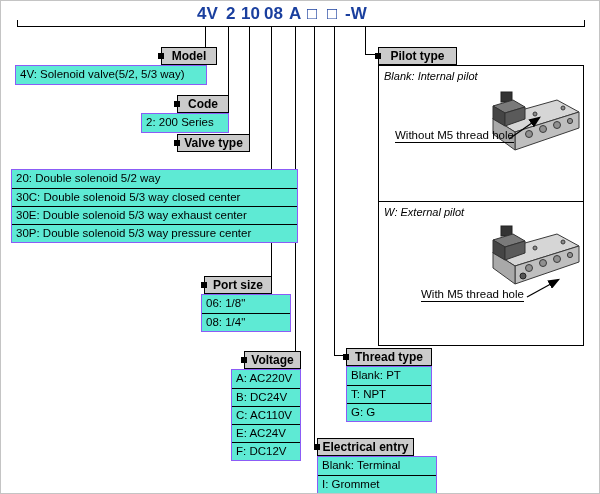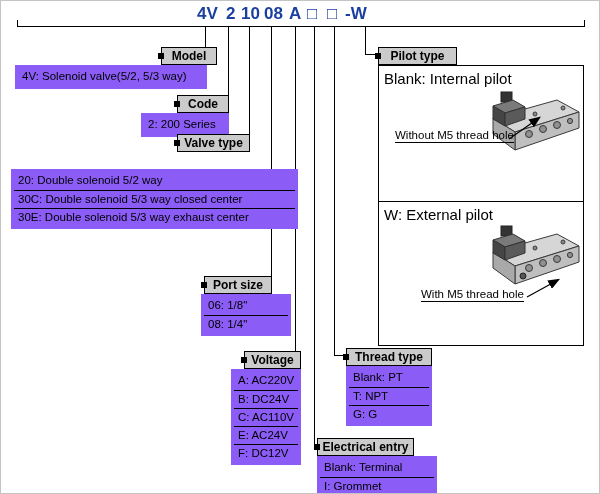--- a/index.html
+++ b/index.html
@@ -14,28 +14,28 @@
   
   .vline { position:absolute; width:1px; background:#000; }
   .hline { position:absolute; height:1px; background:#000; }
 
   
   .glabel { position:absolute; height:18px; line-height:16px; background:#cbcbcb; border:1px solid #000;
             font-size:12px; font-weight:bold; text-align:center; white-space:nowrap; z-index:3; }
   .glabel::before { content:""; position:absolute; left:-4px; top:5px; width:6px; height:6px; background:#000; }
 
   
-  .ibox { position:absolute; background:#8b5cf6; border:3px solid #8b5cf6; z-index:2; }
+  .ibox { position:absolute; background:#5eead4; border:1px solid #8b5cf6; z-index:2; }
   .row { height:18px; line-height:17px; font-size:11.5px; padding:0 4px; border-top:1px solid #000;
          white-space:nowrap; overflow:hidden; }
   .row:first-child { border-top:none; }
 
   
   .pbox { position:absolute; background:#fff; border:1px solid #000; z-index:2; }
-  .ptitle { position:absolute; left:5px; top:4px; font-size:15px; white-space:nowrap; }
+  .ptitle { position:absolute; left:5px; top:4px; font-size:11px; white-space:nowrap;font-style:italic; }
   .pcap { position:absolute; font-size:11.5px; border-bottom:1px solid #000; padding-bottom:1px; white-space:nowrap; }
   .valve { position:absolute; }
   .arr { position:absolute; }
 </style>
 </head>
 <body>
 
 <div class="canvas">
 
   <div>
@@ -77,20 +77,21 @@
     <div class="row">2: 200 Series</div>
   </div>
 
   <div class="glabel" style="left:176px;top:133px;width:73px">
     <span>Valve type</span>
   </div>
   <div class="ibox" style="left:10px;top:168px;width:287px">
     <div class="row">20: Double solenoid 5/2 way</div>
     <div class="row">30C: Double solenoid 5/3 way closed center</div>
     <div class="row">30E: Double solenoid 5/3 way exhaust center</div>
+    <div class="row">30P: Double solenoid 5/3 way pressure center</div>
   </div>
 
   <div class="glabel" style="left:203px;top:275px;width:68px">
     <span>Port size</span>
   </div>
   <div class="ibox" style="left:200px;top:293px;width:90px">
     <div class="row">06: 1/8"</div>
     <div class="row">08: 1/4"</div>
   </div>
 

